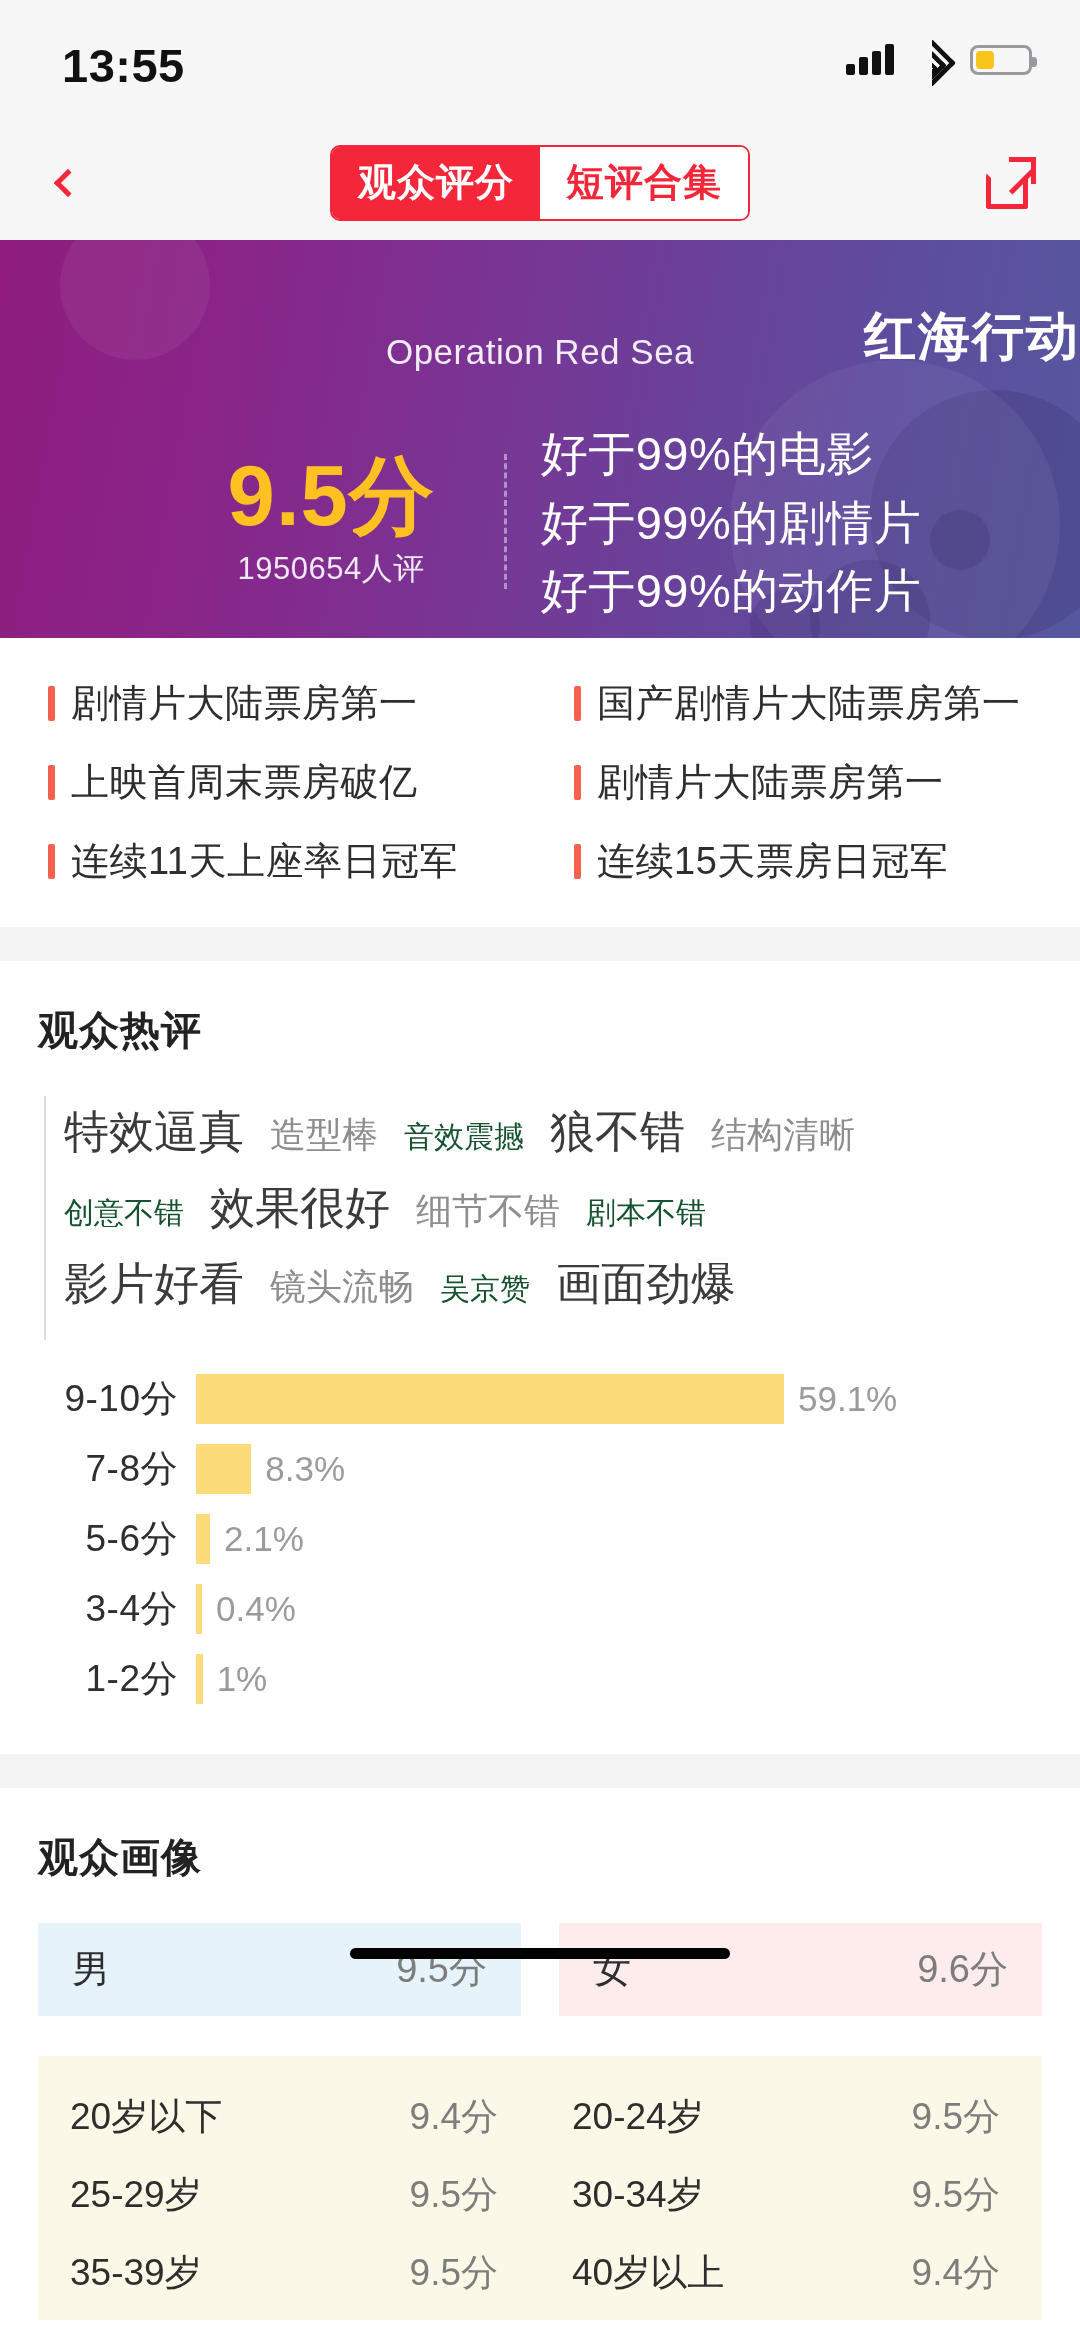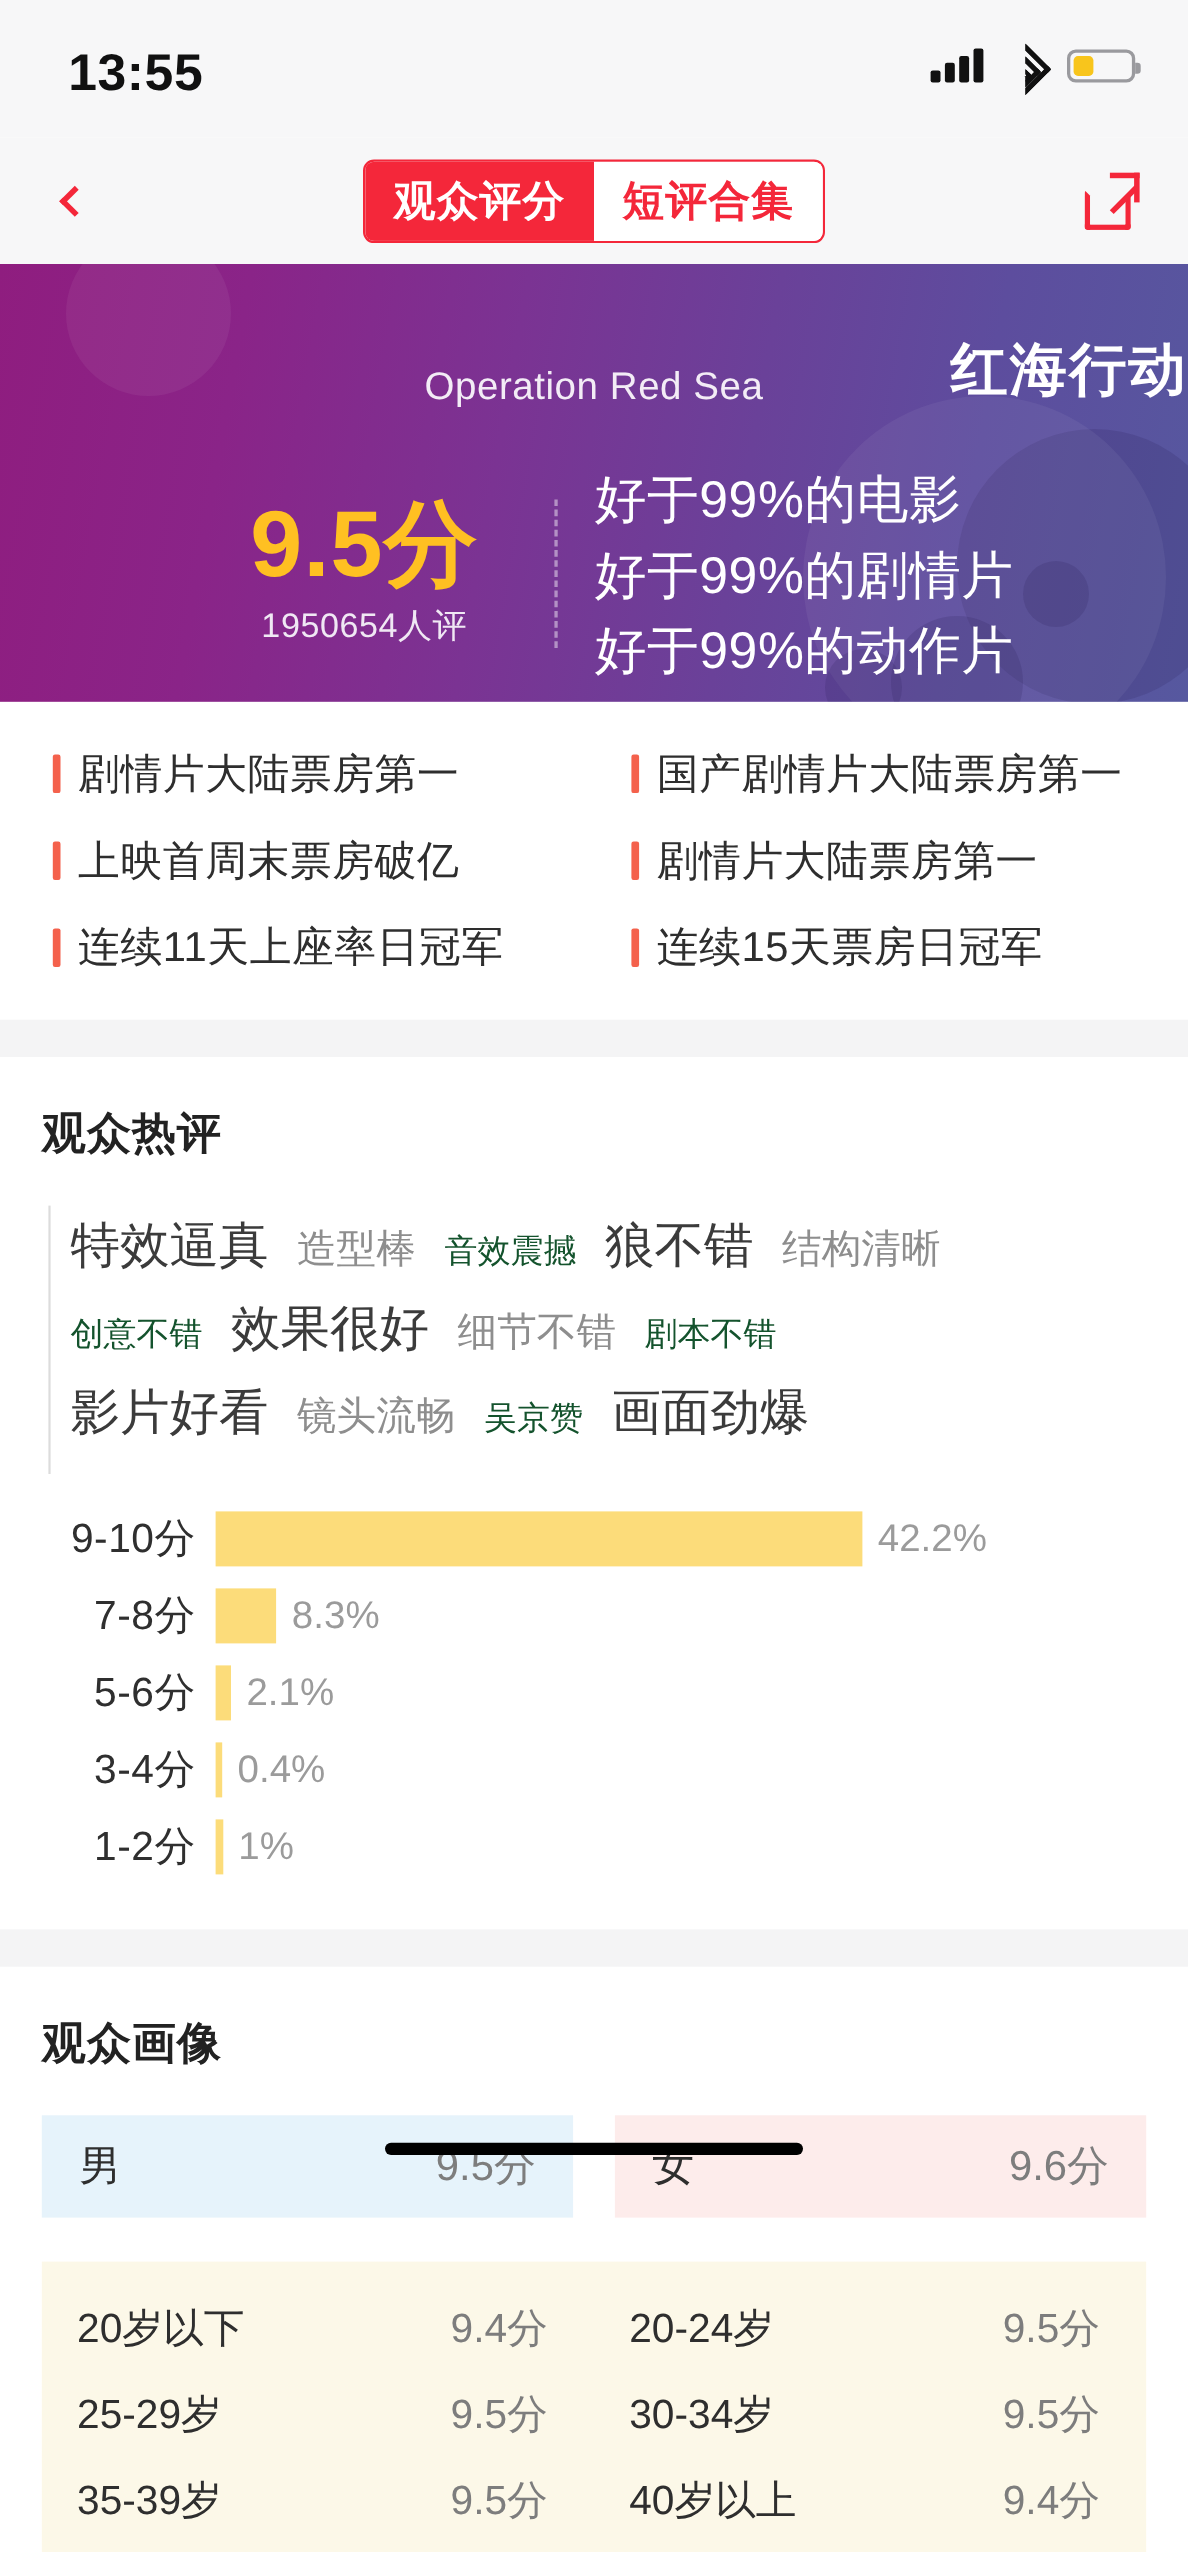--- a/index.html
+++ b/index.html
@@ -496,21 +496,21 @@
       </div>
     </div>
 
     <div class="bars">
       <div class="barrow">
         <div class="bar-label">9-10分</div>
         <div class="barwrap">
           <div class="bar-track" style="width:auto;">
             <div class="bar-fill" style="width: 588px; background: rgb(252, 220, 122);"></div>
           </div>
-          <div class="bar-pct">42.2%</div>
+          <div class="bar-pct">59.1%</div>
         </div>
       </div>
       <div class="barrow">
         <div class="bar-label">7-8分</div>
         <div class="barwrap">
           <div class="bar-track" style="width:auto;">
             <div class="bar-fill" style="width: 55.3333px; background: rgb(252, 220, 122);"></div>
           </div>
           <div class="bar-pct">8.3%</div>
         </div>

